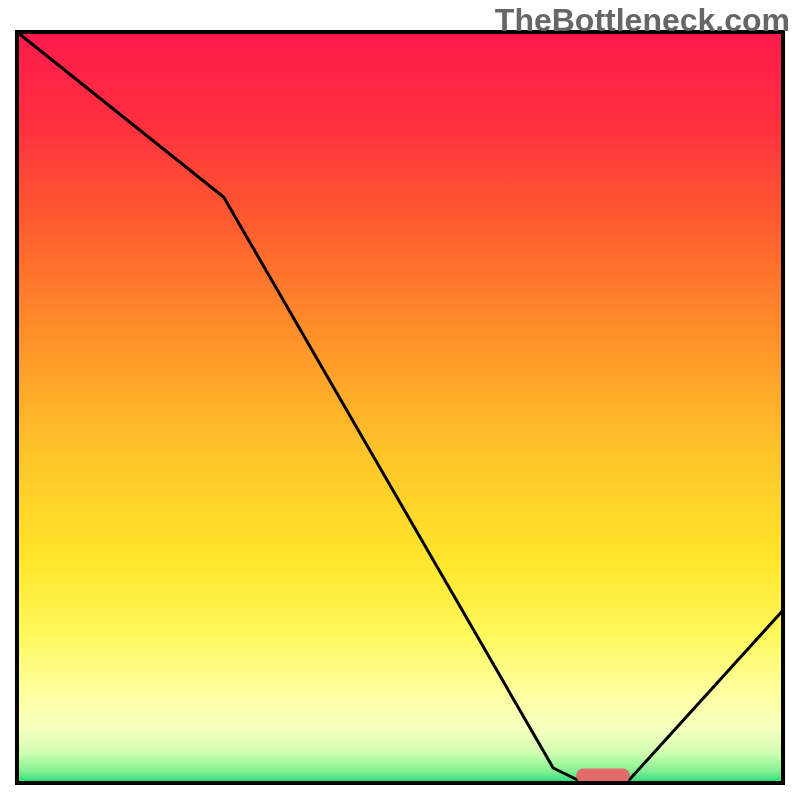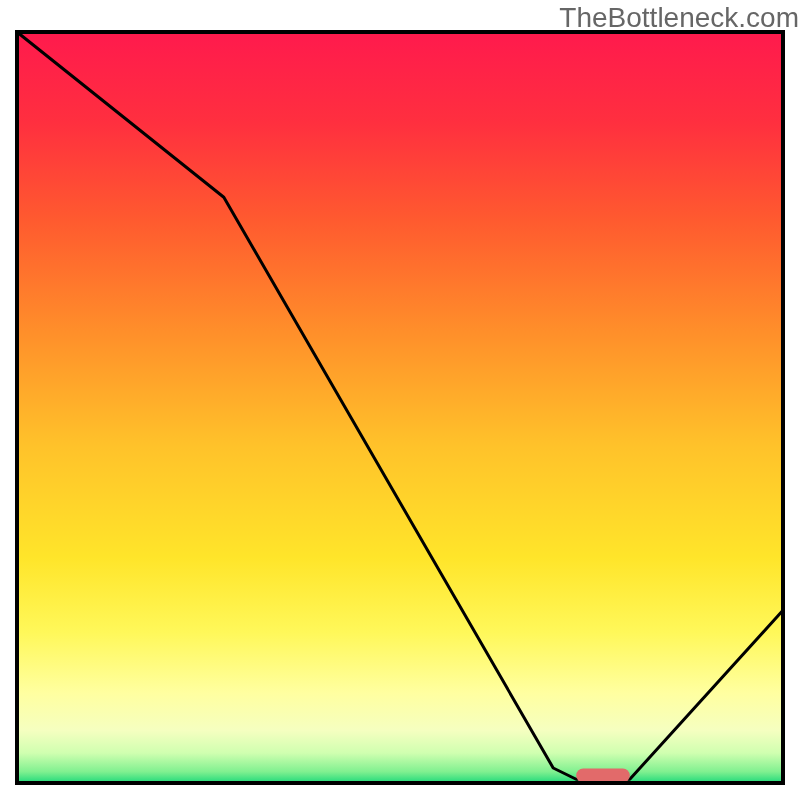--- a/index.html
+++ b/index.html
@@ -11,23 +11,23 @@
     font-family: Arial, Helvetica, sans-serif;
   }
   .container {
     position: relative;
     width: 800px;
     height: 800px;
   }
   .watermark {
     position: absolute;
     top: 2px;
-    right: 1px;
-    font-size: 28px;
-    font-weight: normal;
+    right: 10px;
+    font-size: 32px;
+    font-weight: bold;
     color: #666666;
     z-index: 10;
   }
   .chart-frame {
     position: absolute;
     top: 30px;
     left: 15px;
     width: 770px;
     height: 755px;
   }

